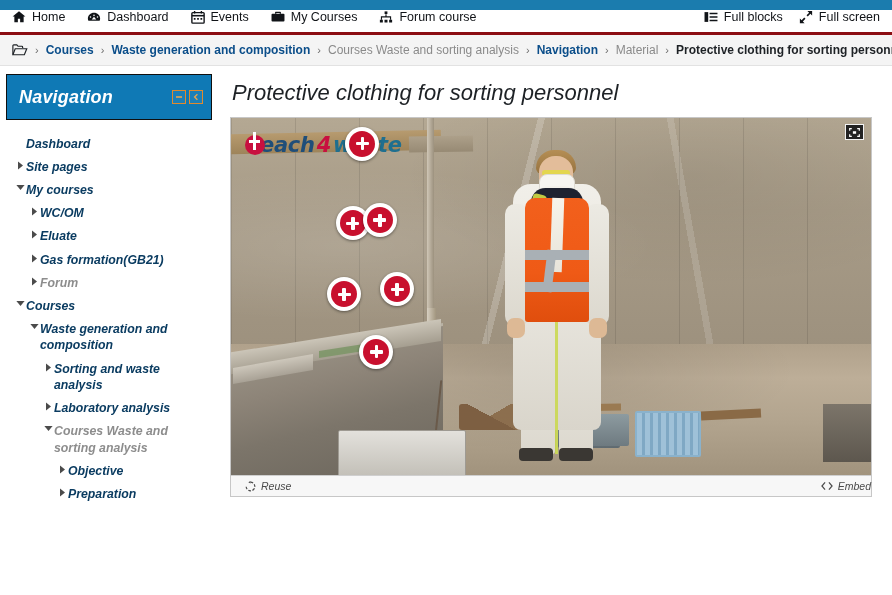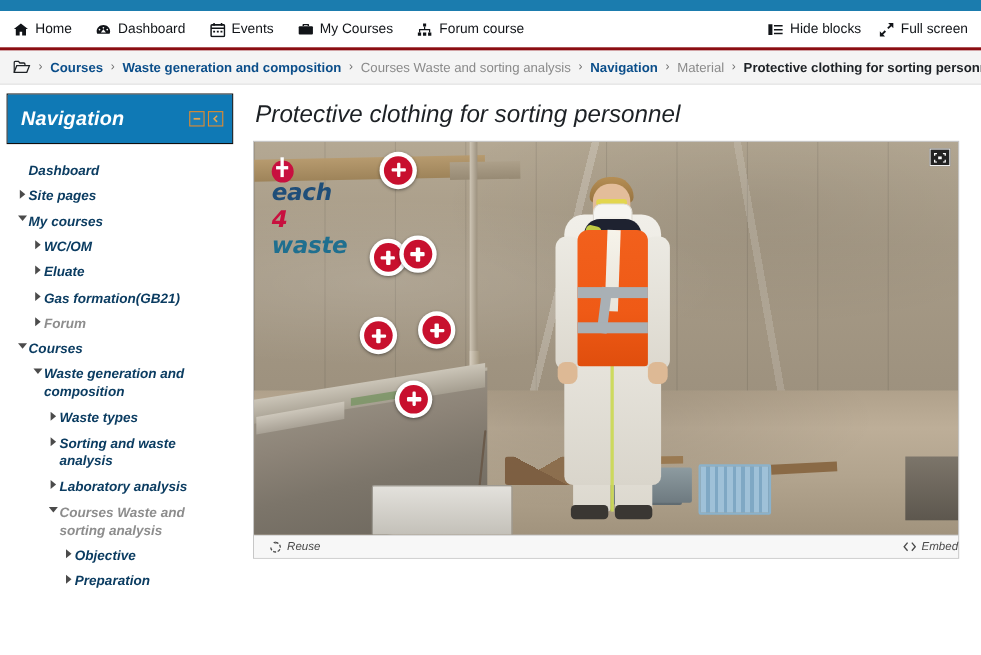--- a/index.html
+++ b/index.html
@@ -7,22 +7,22 @@
     width:892px;height:595px;overflow:hidden;
     background:#ffffff;
     font-family:"Liberation Sans", sans-serif;
     color:#1d2125;
     -webkit-font-smoothing:antialiased;
   }
   
   .top-strip{height:10px;background:#1b7cae;width:100%;}
   
   .navbar{
-    height:36px;background:#ffffff;border-bottom:3px solid #8b0d12;
-    display:flex;align-items:center;padding:0 12px;box-sizing:border-box;
+    height:25px;background:#ffffff;border-bottom:3px solid #8b0d12;
+    display:flex;align-items:flex-start;padding:0 12px;box-sizing:border-box;
   }
   .nav-left{display:flex;align-items:center;gap:22px;}
   .nav-right{margin-left:auto;display:flex;align-items:center;gap:16px;}
   .nav-item{
     display:flex;align-items:center;gap:6px;font-size:12.5px;color:#111418;
     cursor:pointer;white-space:nowrap;line-height:1;
   }
   .nav-item .ico{display:inline-flex;align-items:center;justify-content:center;width:14px;height:14px;}
   .nav-item .ico svg{display:block;}
   
@@ -166,21 +166,21 @@
   .p-vest-band2{position:absolute;left:22px;top:140px;width:64px;height:10px;background:#a9b0b5;}
   .p-vest-bandv{position:absolute;left:42px;top:108px;width:9px;height:42px;background:#a9b0b5;transform:rotate(7deg);}
   .p-armL{position:absolute;left:2px;top:62px;width:24px;height:122px;
     background:linear-gradient(180deg,#eceae3,#dcd8ce);border-radius:10px;}
   .p-armR{position:absolute;left:82px;top:62px;width:24px;height:122px;
     background:linear-gradient(180deg,#eceae3,#dcd8ce);border-radius:10px;}
   .p-handL{position:absolute;left:4px;top:176px;width:18px;height:20px;background:#ddb995;border-radius:7px;}
   .p-handR{position:absolute;left:86px;top:176px;width:18px;height:20px;background:#ddb995;border-radius:7px;}
   
   .logo{position:absolute;left:14px;top:14px;display:flex;align-items:baseline;
-    font-family:"DejaVu Sans", sans-serif;font-size:21px;font-weight:bold;letter-spacing:-.3px;flex-direction:column;}
+    font-family:"DejaVu Sans", sans-serif;font-size:21px;font-weight:bold;letter-spacing:-.3px;}
   .logo .dot{position:relative;display:inline-block;width:20px;height:20px;border-radius:50%;
     background:#c8103f;margin-right:-5px;top:3px;}
   .logo .dot:after{content:"";position:absolute;left:8px;top:-3px;width:3px;height:18px;background:#fff;}
   .logo .dot:before{content:"";position:absolute;left:4px;top:5px;width:11px;height:3px;background:#fff;}
   .lg-teach{color:#1f4e79;}
   .lg-4{color:#c8103f;margin:0 2px;}
   .lg-waste{color:#1f6f8f;}
   
   .hotspot{position:absolute;width:34px;height:34px;border-radius:50%;
     background:#ffffff;display:flex;align-items:center;justify-content:center;
@@ -255,21 +255,21 @@
   </div>
 
   <div class="nav-right">
     <div class="nav-item">
       <span class="ico">
         <svg width="14" height="14" viewBox="0 0 16 16">
             <path fill="#111418" d="M0.6 2.4h4.2v11.2H0.6z"></path>
             <path fill="#111418" d="M6.4 3.2h9v1.6h-9zM6.4 7.2h9v1.6h-9zM6.4 11.2h9v1.6h-9z"></path>
           </svg>
       </span>
-      <span>Hide blocks</span>
+      <span>Full blocks</span>
     </div>
     <div class="nav-item">
       <span class="ico">
         <svg width="14" height="14" viewBox="0 0 16 16">
             <path fill="#111418" d="M15 1v5.4l-2-2-3 3-1.4-1.4 3-3-2-2zM1 15V9.6l2 2 3-3L7.4 10l-3 3 2 2z"></path>
           </svg>
       </span>
       <span>Full screen</span>
     </div>
   </div>
@@ -377,28 +377,20 @@
           </span>
           <span class="tlabel">Courses</span>
         </div>
         <div class="tnode d2">
           <span class="tw">
             <svg width="9" height="7" viewBox="0 0 9 7">
               <path fill="#4b4b4b" d="M0.4 1 8.6 1 4.5 6z"></path>
             </svg>
           </span>
           <span class="tlabel">Waste generation and composition</span>
-        </div>
-        <div class="tnode d3">
-          <span class="tw">
-            <svg width="7" height="9" viewBox="0 0 7 9">
-              <path fill="#4b4b4b" d="M1 0.4 6 4.5 1 8.6z"></path>
-            </svg>
-          </span>
-          <span class="tlabel">Waste types</span>
         </div>
         <div class="tnode d3">
           <span class="tw">
             <svg width="7" height="9" viewBox="0 0 7 9">
               <path fill="#4b4b4b" d="M1 0.4 6 4.5 1 8.6z"></path>
             </svg>
           </span>
           <span class="tlabel">Sorting and waste analysis</span>
         </div>
         <div class="tnode d3">

